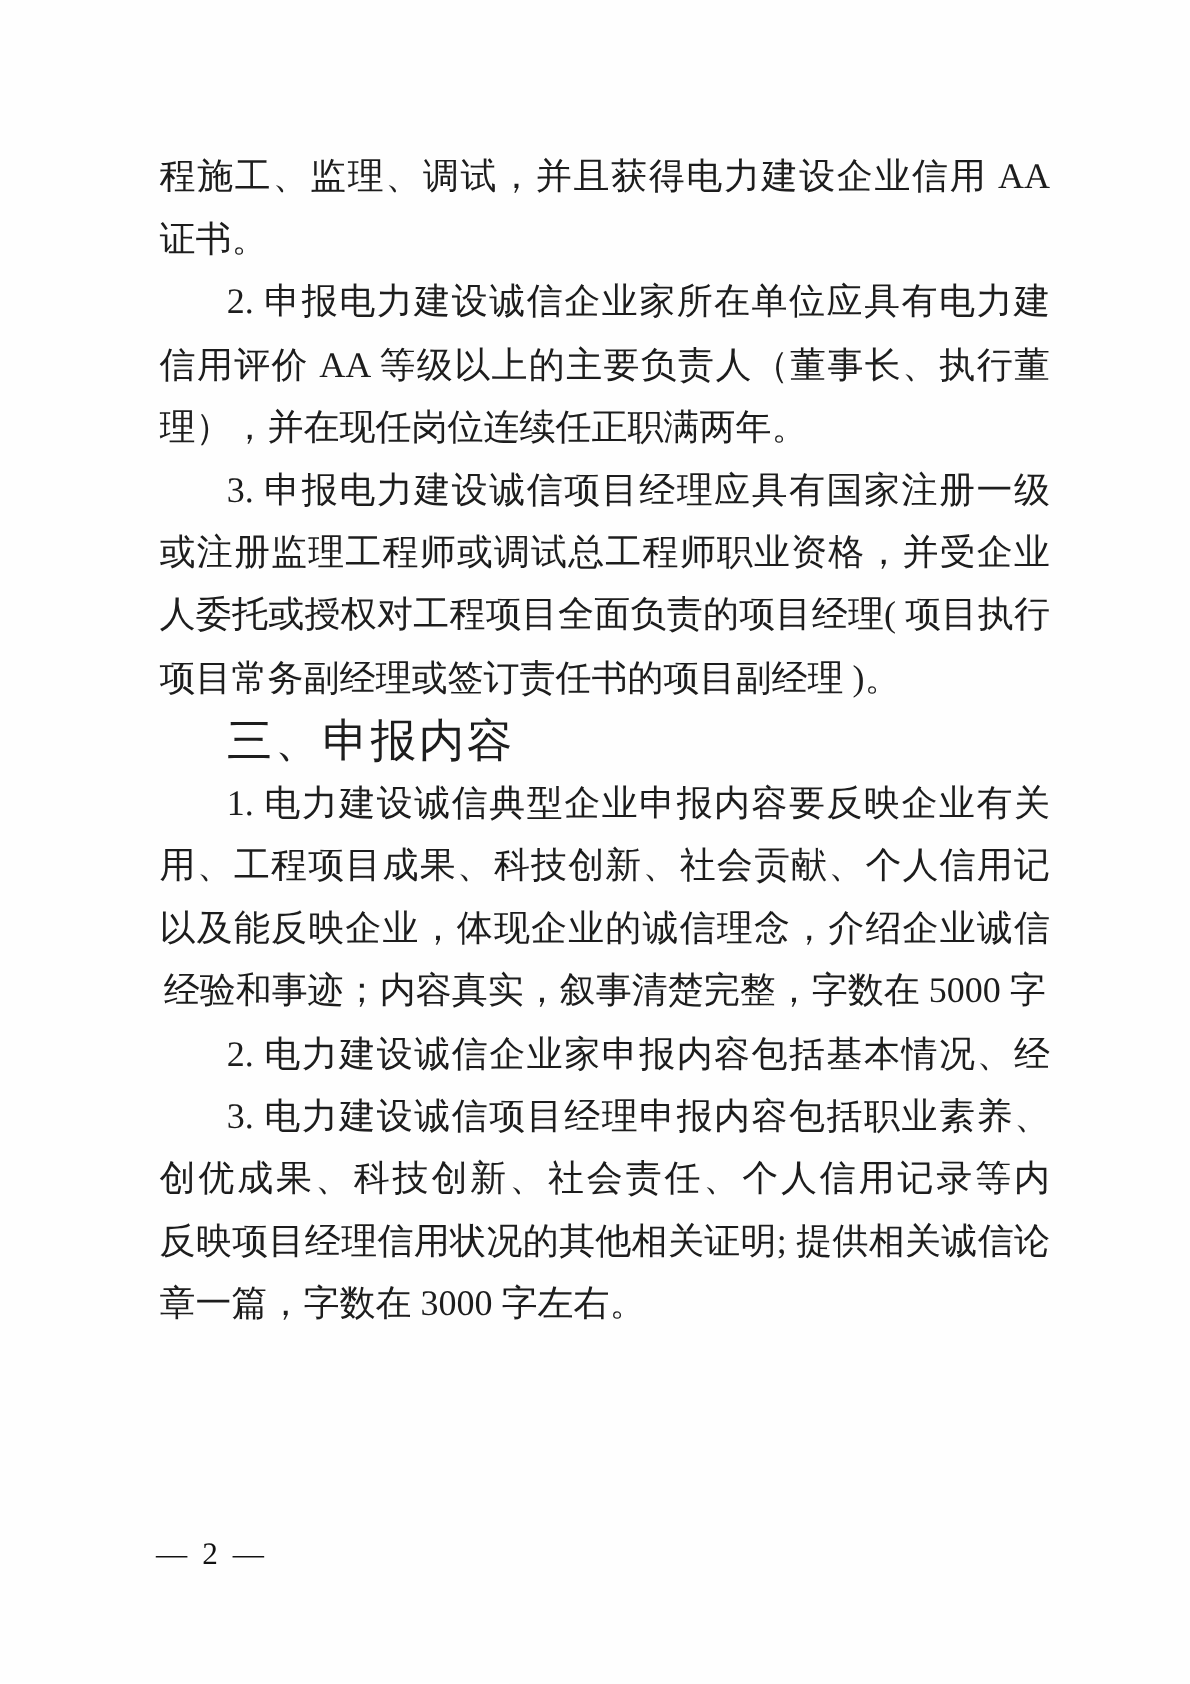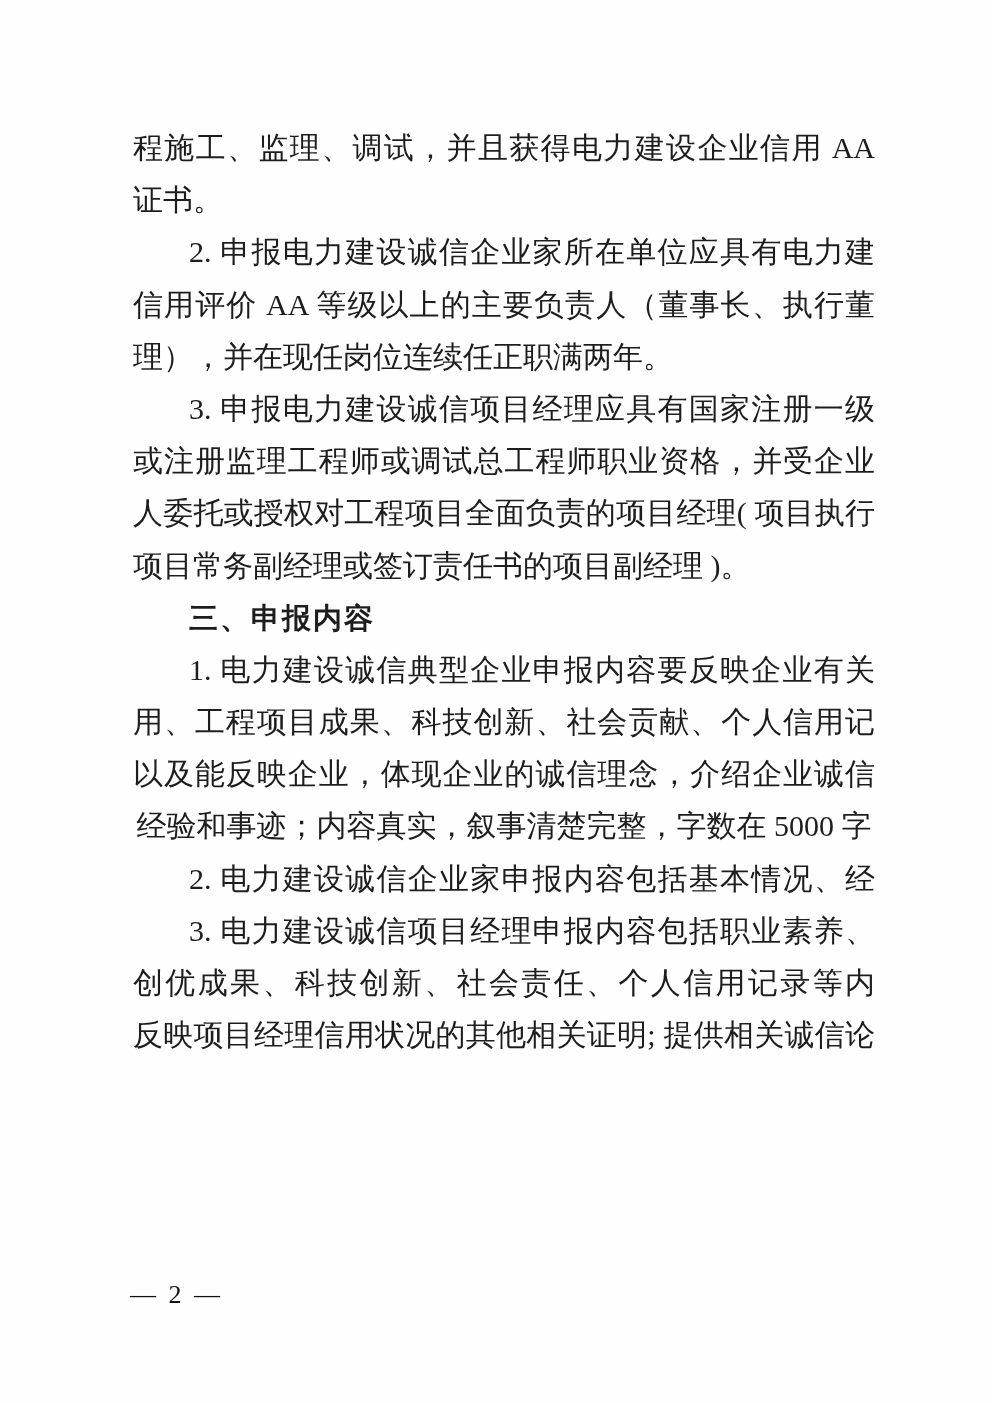--- a/index.html
+++ b/index.html
@@ -36,22 +36,22 @@
   .line.indent {
     padding-left: 56px;
   }
   .line.para-end {
     text-align: center;
     text-align-last: left;
     -moz-text-align-last: left;
   }
   .line.heading {
     font-family: "Liberation Sans", "DejaVu Sans", sans-serif;
-    font-weight: bold;
-    font-size: 29px;
+    font-weight: normal;
+    font-size: 38px;
     text-align: left;
     text-align-last: left;
     -moz-text-align-last: left;
     letter-spacing: 2px;
   }
   .footer {
     position: absolute;
     left: 130px;
     top: 1280px;
     font-size: 26px;
@@ -76,15 +76,16 @@
       <p class="line para-end">项目常务副经理或签订责任书的项目副经理 )。</p>
       <p class="line heading indent">三、申报内容</p>
       <p class="line indent">1. 电力建设诚信典型企业申报内容要反映企业有关基础信</p>
       <p class="line">用、工程项目成果、科技创新、社会贡献、个人信用记录等内容</p>
       <p class="line">以及能反映企业，体现企业的诚信理念，介绍企业诚信建设的先进</p>
       <p class="line para-end">经验和事迹；内容真实，叙事清楚完整，字数在 5000 字左右。</p>
       <p class="line indent">2. 电力建设诚信企业家申报内容包括基本情况、经营管理及</p>
       <p class="line indent">3. 电力建设诚信项目经理申报内容包括职业素养、项目管理、</p>
       <p class="line">创优成果、科技创新、社会责任、个人信用记录等内容，以及能</p>
       <p class="line">反映项目经理信用状况的其他相关证明; 提供相关诚信论文或文</p>
+      <p class="line para-end">章一篇，字数在 3000 字左右。</p>
     </div>
   <div class="footer">— 2 —</div>
 </div>
 
 </body></html>

